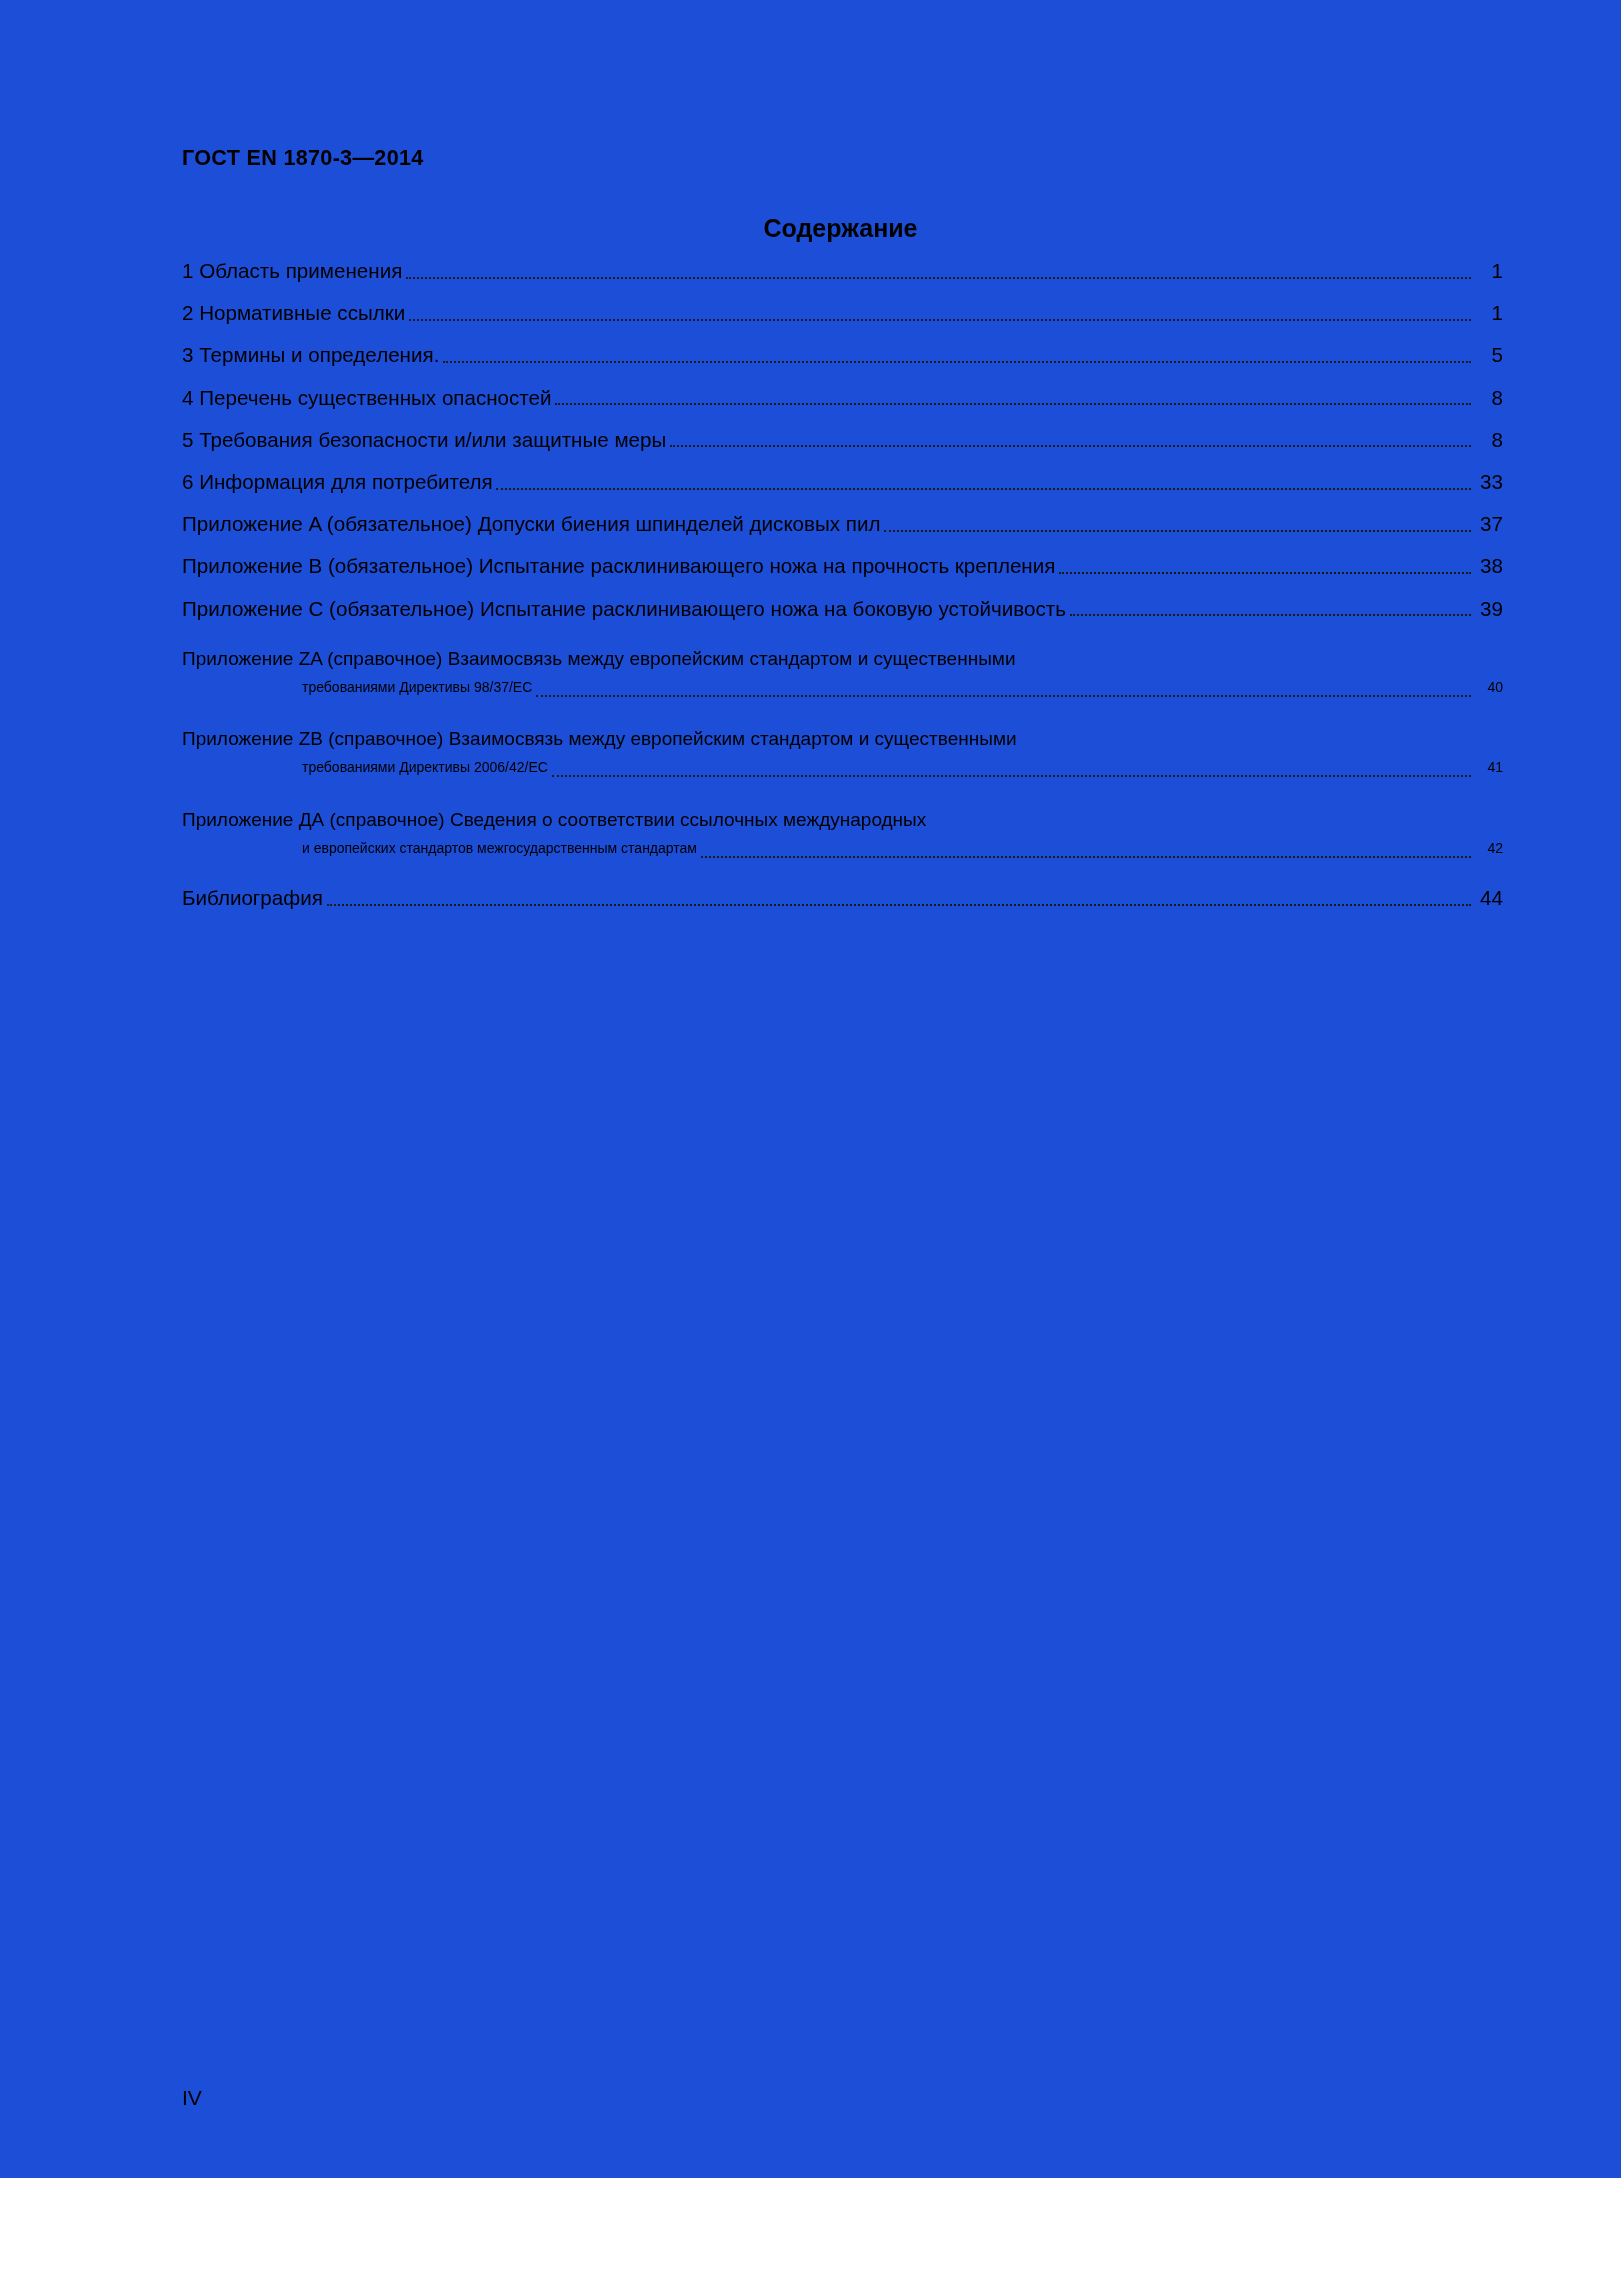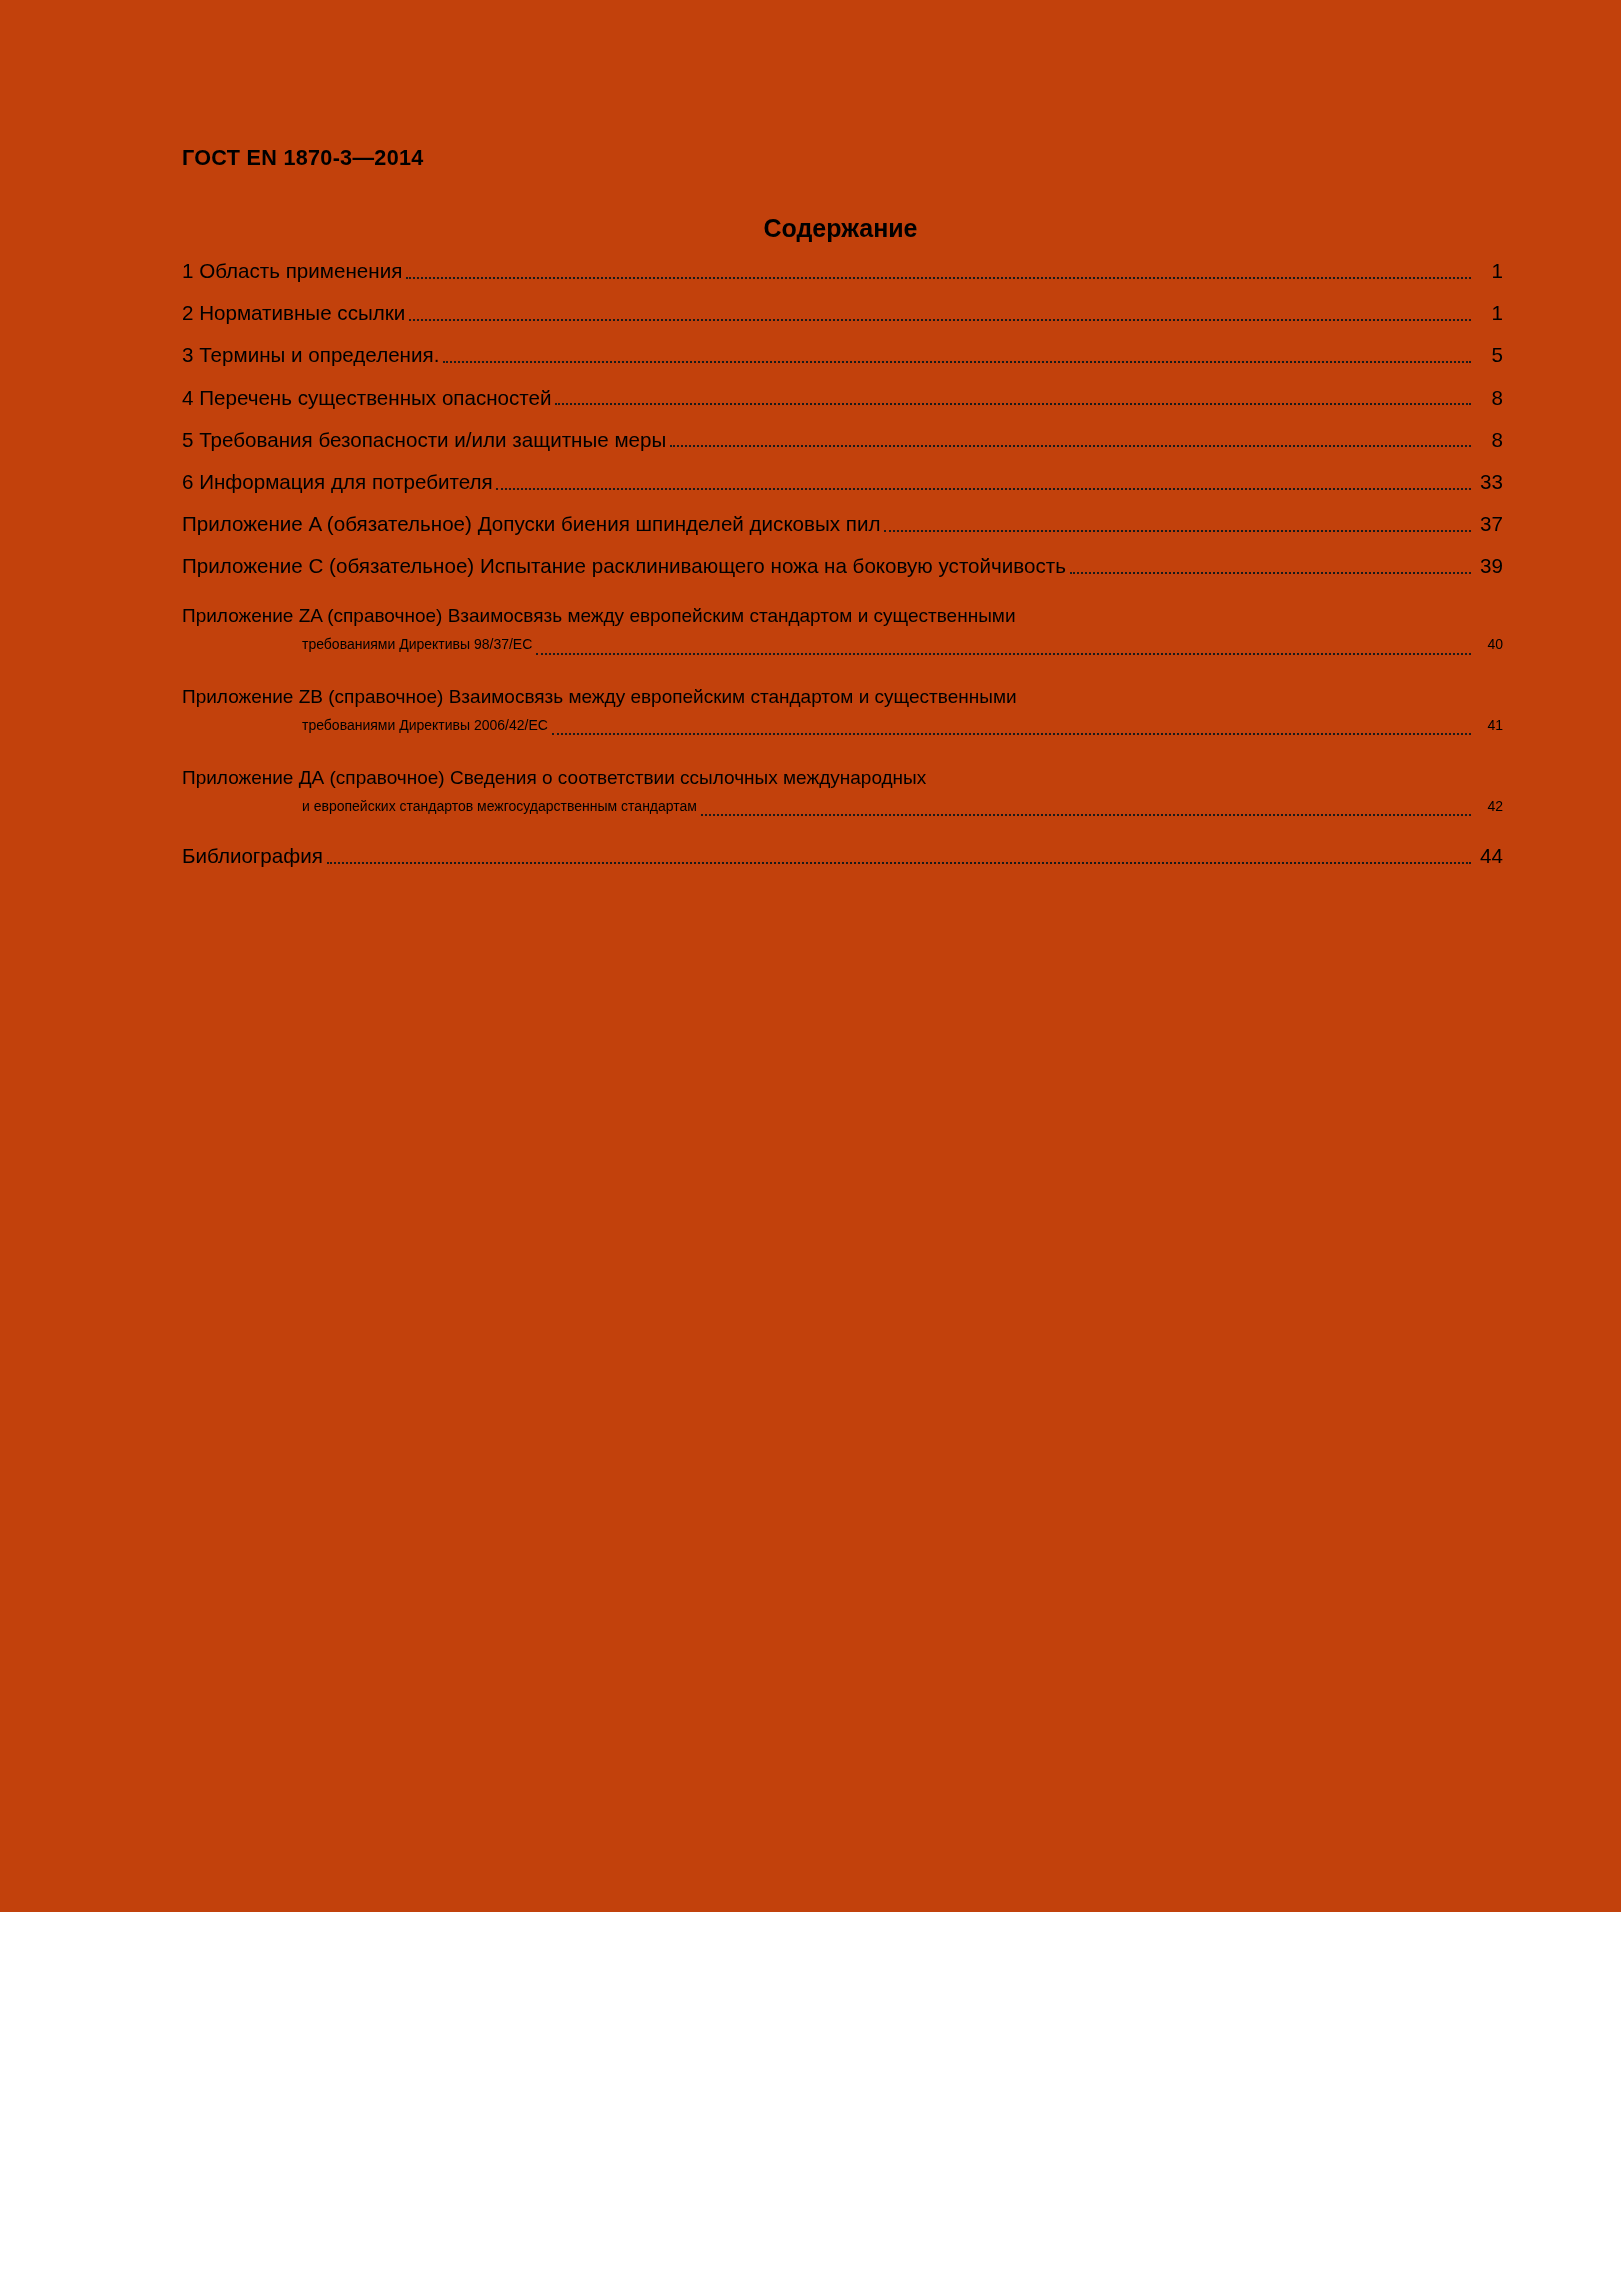--- a/index.html
+++ b/index.html
@@ -7,23 +7,23 @@
     padding: 0;
     background: #ffffff;
   }
   body {
     font-family: "Liberation Sans", sans-serif;
     color: #000000;
   }
   .page {
     position: relative;
     width: 1621px;
-    height: 1912px;
+    height: 2178px;
     margin: 0 auto;
-    background: #c2410c;
+    background: #1d4ed8;
     overflow: hidden;
   }
   .doc-header {
     position: absolute;
     left: 182px;
     top: 145px;
     font-size: 21.6px;
     font-weight: bold;
     letter-spacing: 0.3px;
   }
@@ -155,20 +155,25 @@
       <span class="leader"></span>
       <span class="page-num">33</span>
     </div>
 
     <div class="toc-entry">
       <span class="label">Приложение A (обязательное) Допуски биения шпинделей дисковых пил</span>
       <span class="leader"></span>
       <span class="page-num">37</span>
     </div>
 
+    <div class="toc-entry">
+      <span class="label">Приложение B (обязательное) Испытание расклинивающего ножа на прочность крепления</span>
+      <span class="leader"></span>
+      <span class="page-num">38</span>
+    </div>
 
     <div class="toc-entry">
       <span class="label">Приложение C (обязательное) Испытание расклинивающего ножа на боковую устойчивость</span>
       <span class="leader"></span>
       <span class="page-num">39</span>
     </div>
 
     <div class="spacer-sm"></div>
 
     <div class="toc-entry multi">

